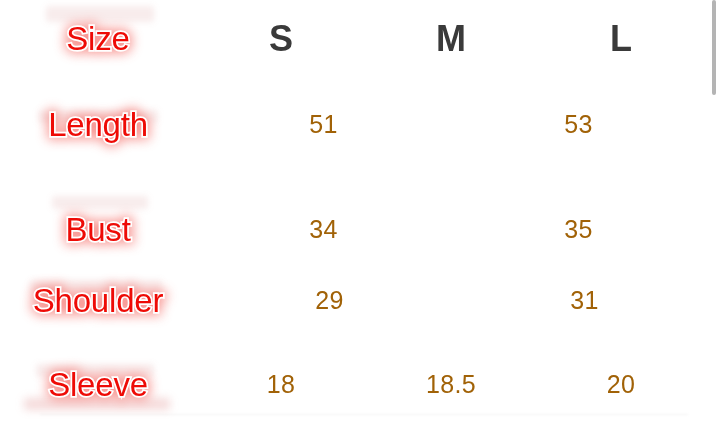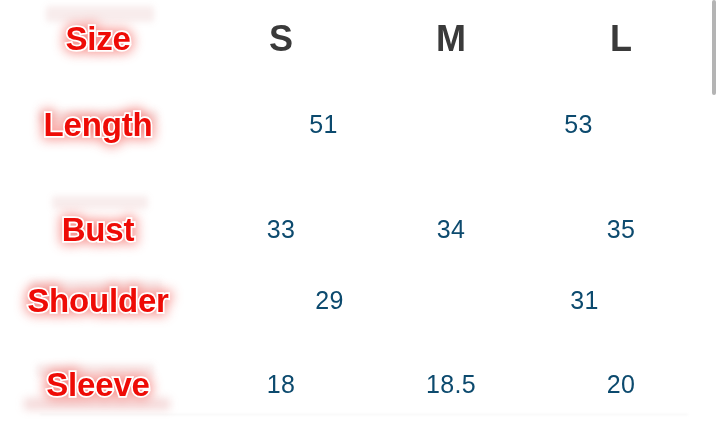--- a/index.html
+++ b/index.html
@@ -95,21 +95,21 @@
     display: flex;
     align-items: center;
     justify-content: center;
   }
 
   
   .red-label {
     position: relative;
     display: inline-block;
     font-family: "Liberation Sans", sans-serif;
-    font-weight: 700;
+    font-weight: 400;
     font-size: 33px;
     line-height: 1;
     letter-spacing: -0.2px;
     color: #ee0b06;
     -webkit-text-stroke: 3.4px #ffffff;
     paint-order: stroke fill;
     white-space: nowrap;
   }
   
   .red-label::before {
@@ -134,21 +134,21 @@
     color: #3a3a3a;
     letter-spacing: 0.2px;
   }
 
   
   .cell-number {
     font-family: "Liberation Sans", sans-serif;
     font-weight: 400;
     font-size: 25px;
     line-height: 1;
-    color: #0c4a6e;
+    color: #a16207;
     letter-spacing: 0.3px;
   }
 
   
   .scrollbar-track {
     position: absolute;
     right: 4px;
     top: 0;
     width: 10px;
     height: 421px;
@@ -206,23 +206,20 @@
       <div class="cell-val">
         <span class="cell-number">53</span>
       </div>
     </div>
 
     <div class="chart-row r2">
       <div class="cell-label">
         <span class="red-label" data-glow="Bust">Bust</span>
       </div>
       <div class="cell-val">
-        <span class="cell-number">33</span>
-      </div>
-      <div class="cell-val">
         <span class="cell-number">34</span>
       </div>
       <div class="cell-val">
         <span class="cell-number">35</span>
       </div>
     </div>
 
     <div class="chart-row r3">
       <div class="cell-label">
         <span class="red-label" data-glow="Shoulder">Shoulder</span>

